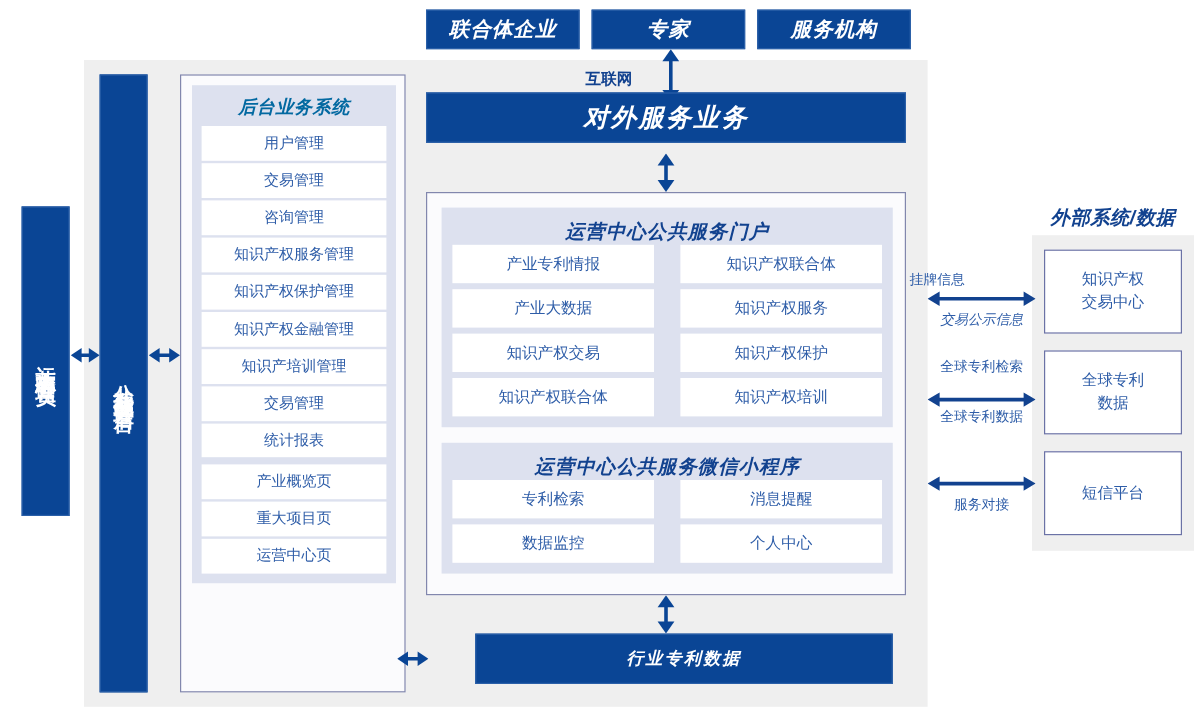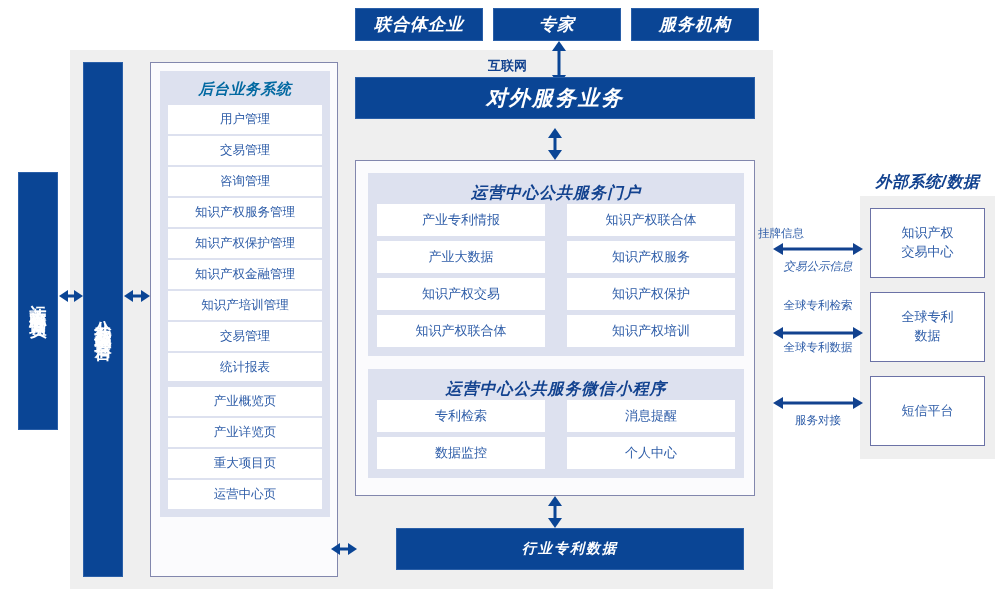--- a/index.html
+++ b/index.html
@@ -212,21 +212,20 @@
       <div class="cell">咨询管理</div>
       <div class="cell">知识产权服务管理</div>
       <div class="cell">知识产权保护管理</div>
       <div class="cell">知识产权金融管理</div>
       <div class="cell">知识产培训管理</div>
       <div class="cell">交易管理</div>
       <div class="cell">统计报表</div>
     </div>
     <div class="group" id="group-dashboard">
       <div class="cell">产业概览页</div>
-      <div class="cell">产业详览页</div>
       <div class="cell">重大项目页</div>
       <div class="cell">运营中心页</div>
     </div>
   </div>
 
   <div class="blue-box" id="outer-service">
     <span>对外服务业务</span>
   </div>
 
   <div class="arrow" style="left:544px; top:128px;">

